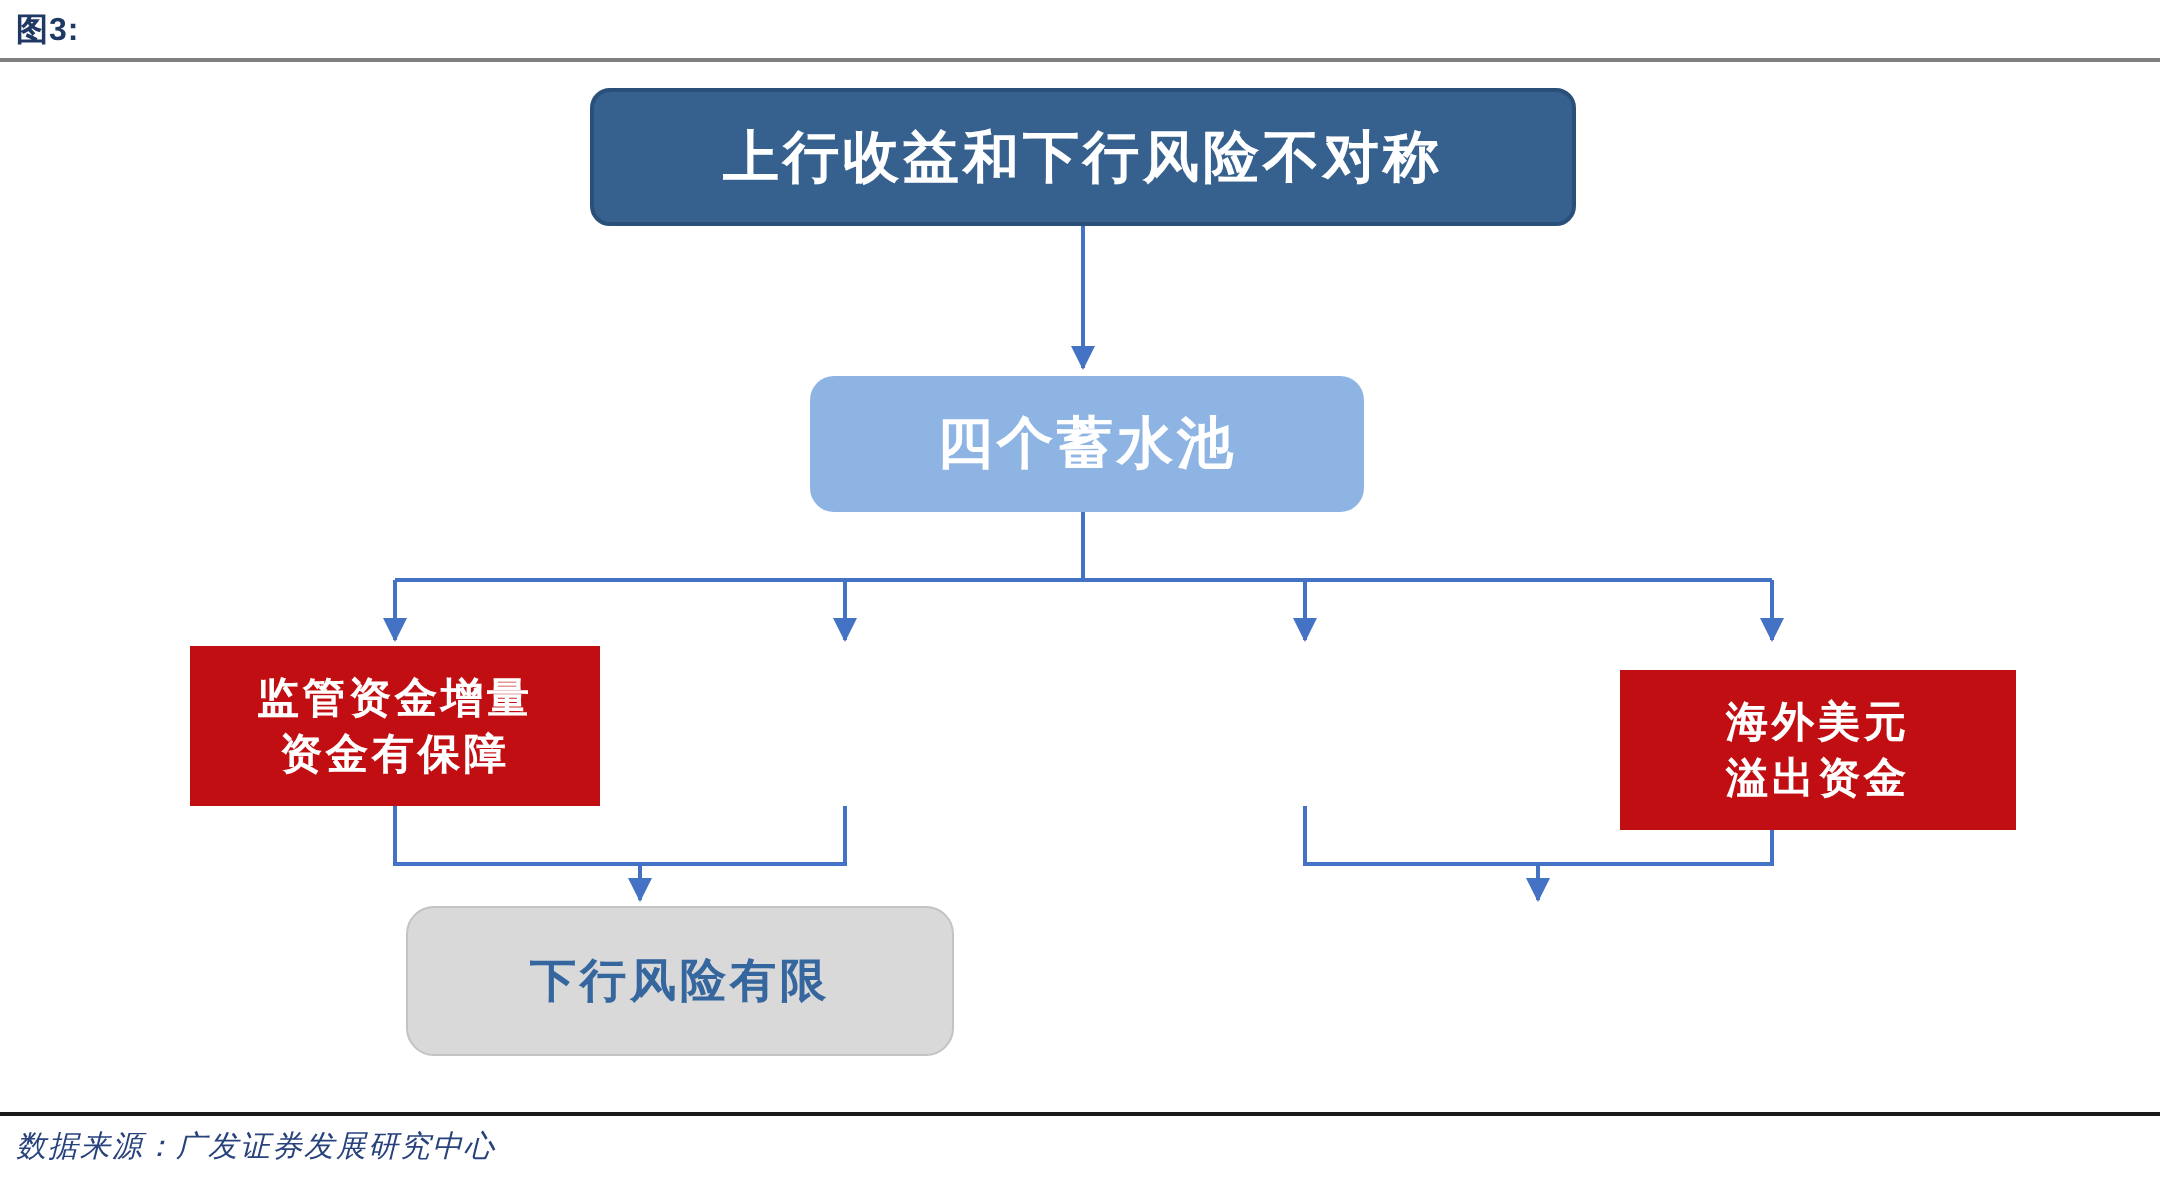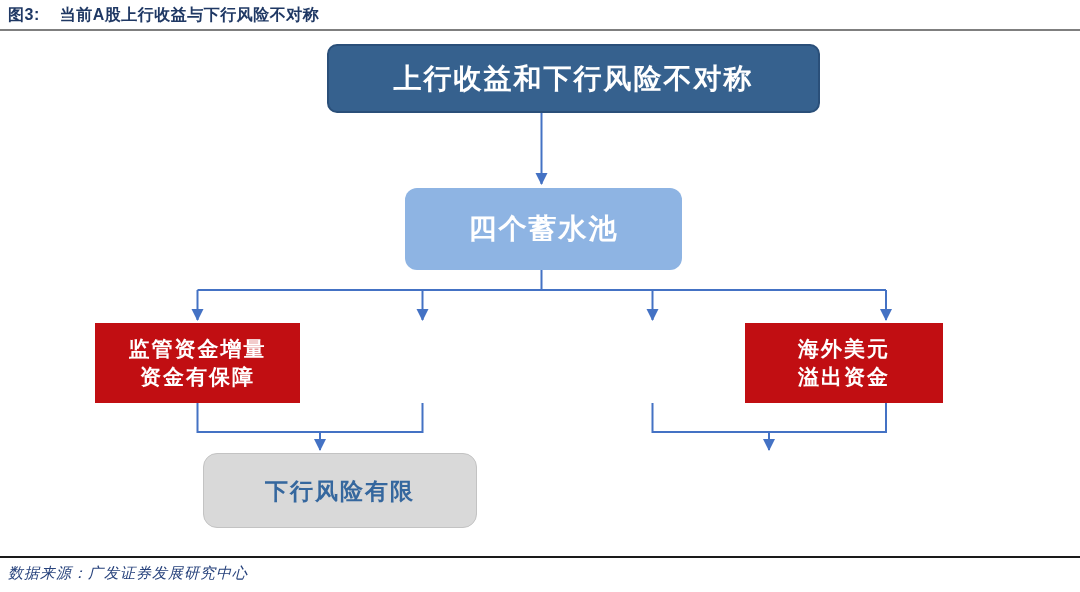--- a/index.html
+++ b/index.html
@@ -74,42 +74,41 @@
     letter-spacing: 2px;
   }
   .node.root {
     left: 295px; top: 44px; width: 493px; height: 69px;
     background: var(--root-fill, #36618E);
     border: 2px solid var(--root-border, #2A4F79);
     border-radius: 10px;
     color: #ffffff;
     font-size: 28px;
     font-weight: bold;
-    margin-left: 32px;
   }
   .node.hub {
-    left: 405px; top: 188px; width: 277px; height: 82px;
+    left: 405px; top: 188px; width: 277px; height: 68px;
     background: var(--hub-fill, #8EB4E3);
     border-radius: 12px;
     color: #ffffff;
     font-size: 28px;
     font-weight: bold;
   }
   .node.source {
     top: 323px; height: 80px;
     background: var(--source-fill, #C10E12);
     color: #ffffff;
     font-size: 21px;
     line-height: 1.35;
     font-weight: bold;
   }
   .node.source.s1 { left: 95px;  width: 205px; }
   .node.source.s2 { left: 325px; width: 195px; }
   .node.source.s3 { left: 555px; width: 195px; }
-  .node.source.s4 { left: 745px; width: 198px; }
+  .node.source.s4 { left: 810px; width: 198px; margin-top: 12px; }
   .node.outcome {
     top: 453px; height: 75px;
     background: var(--outcome-fill, #D9D9D9);
     border: 1px solid var(--outcome-border, #C3C3C3);
     border-radius: 14px;
     color: var(--outcome-text, #35679E);
     font-size: 23px;
     line-height: 1.3;
     font-weight: bold;
   }
@@ -126,21 +125,20 @@
     letter-spacing: 1px;
   }
 </style>
 </head>
 <body>
 
 <div class="stage">
 
   <div class="figure-header">
     <span>图3:</span>
-    <span>当前A股上行收益与下行风险不对称</span>
   </div>
 
   <div class="rule top"></div>
 
   <svg class="connectors" viewBox="0 0 1080 592" xmlns="http://www.w3.org/2000/svg">
     <defs>
       <marker id="arrow" markerUnits="strokeWidth" markerWidth="7" markerHeight="7" refX="5.5" refY="3" orient="auto">
         <path class="arrowhead" d="M0,0 L6,3 L0,6 Z"></path>
       </marker>
     </defs>

